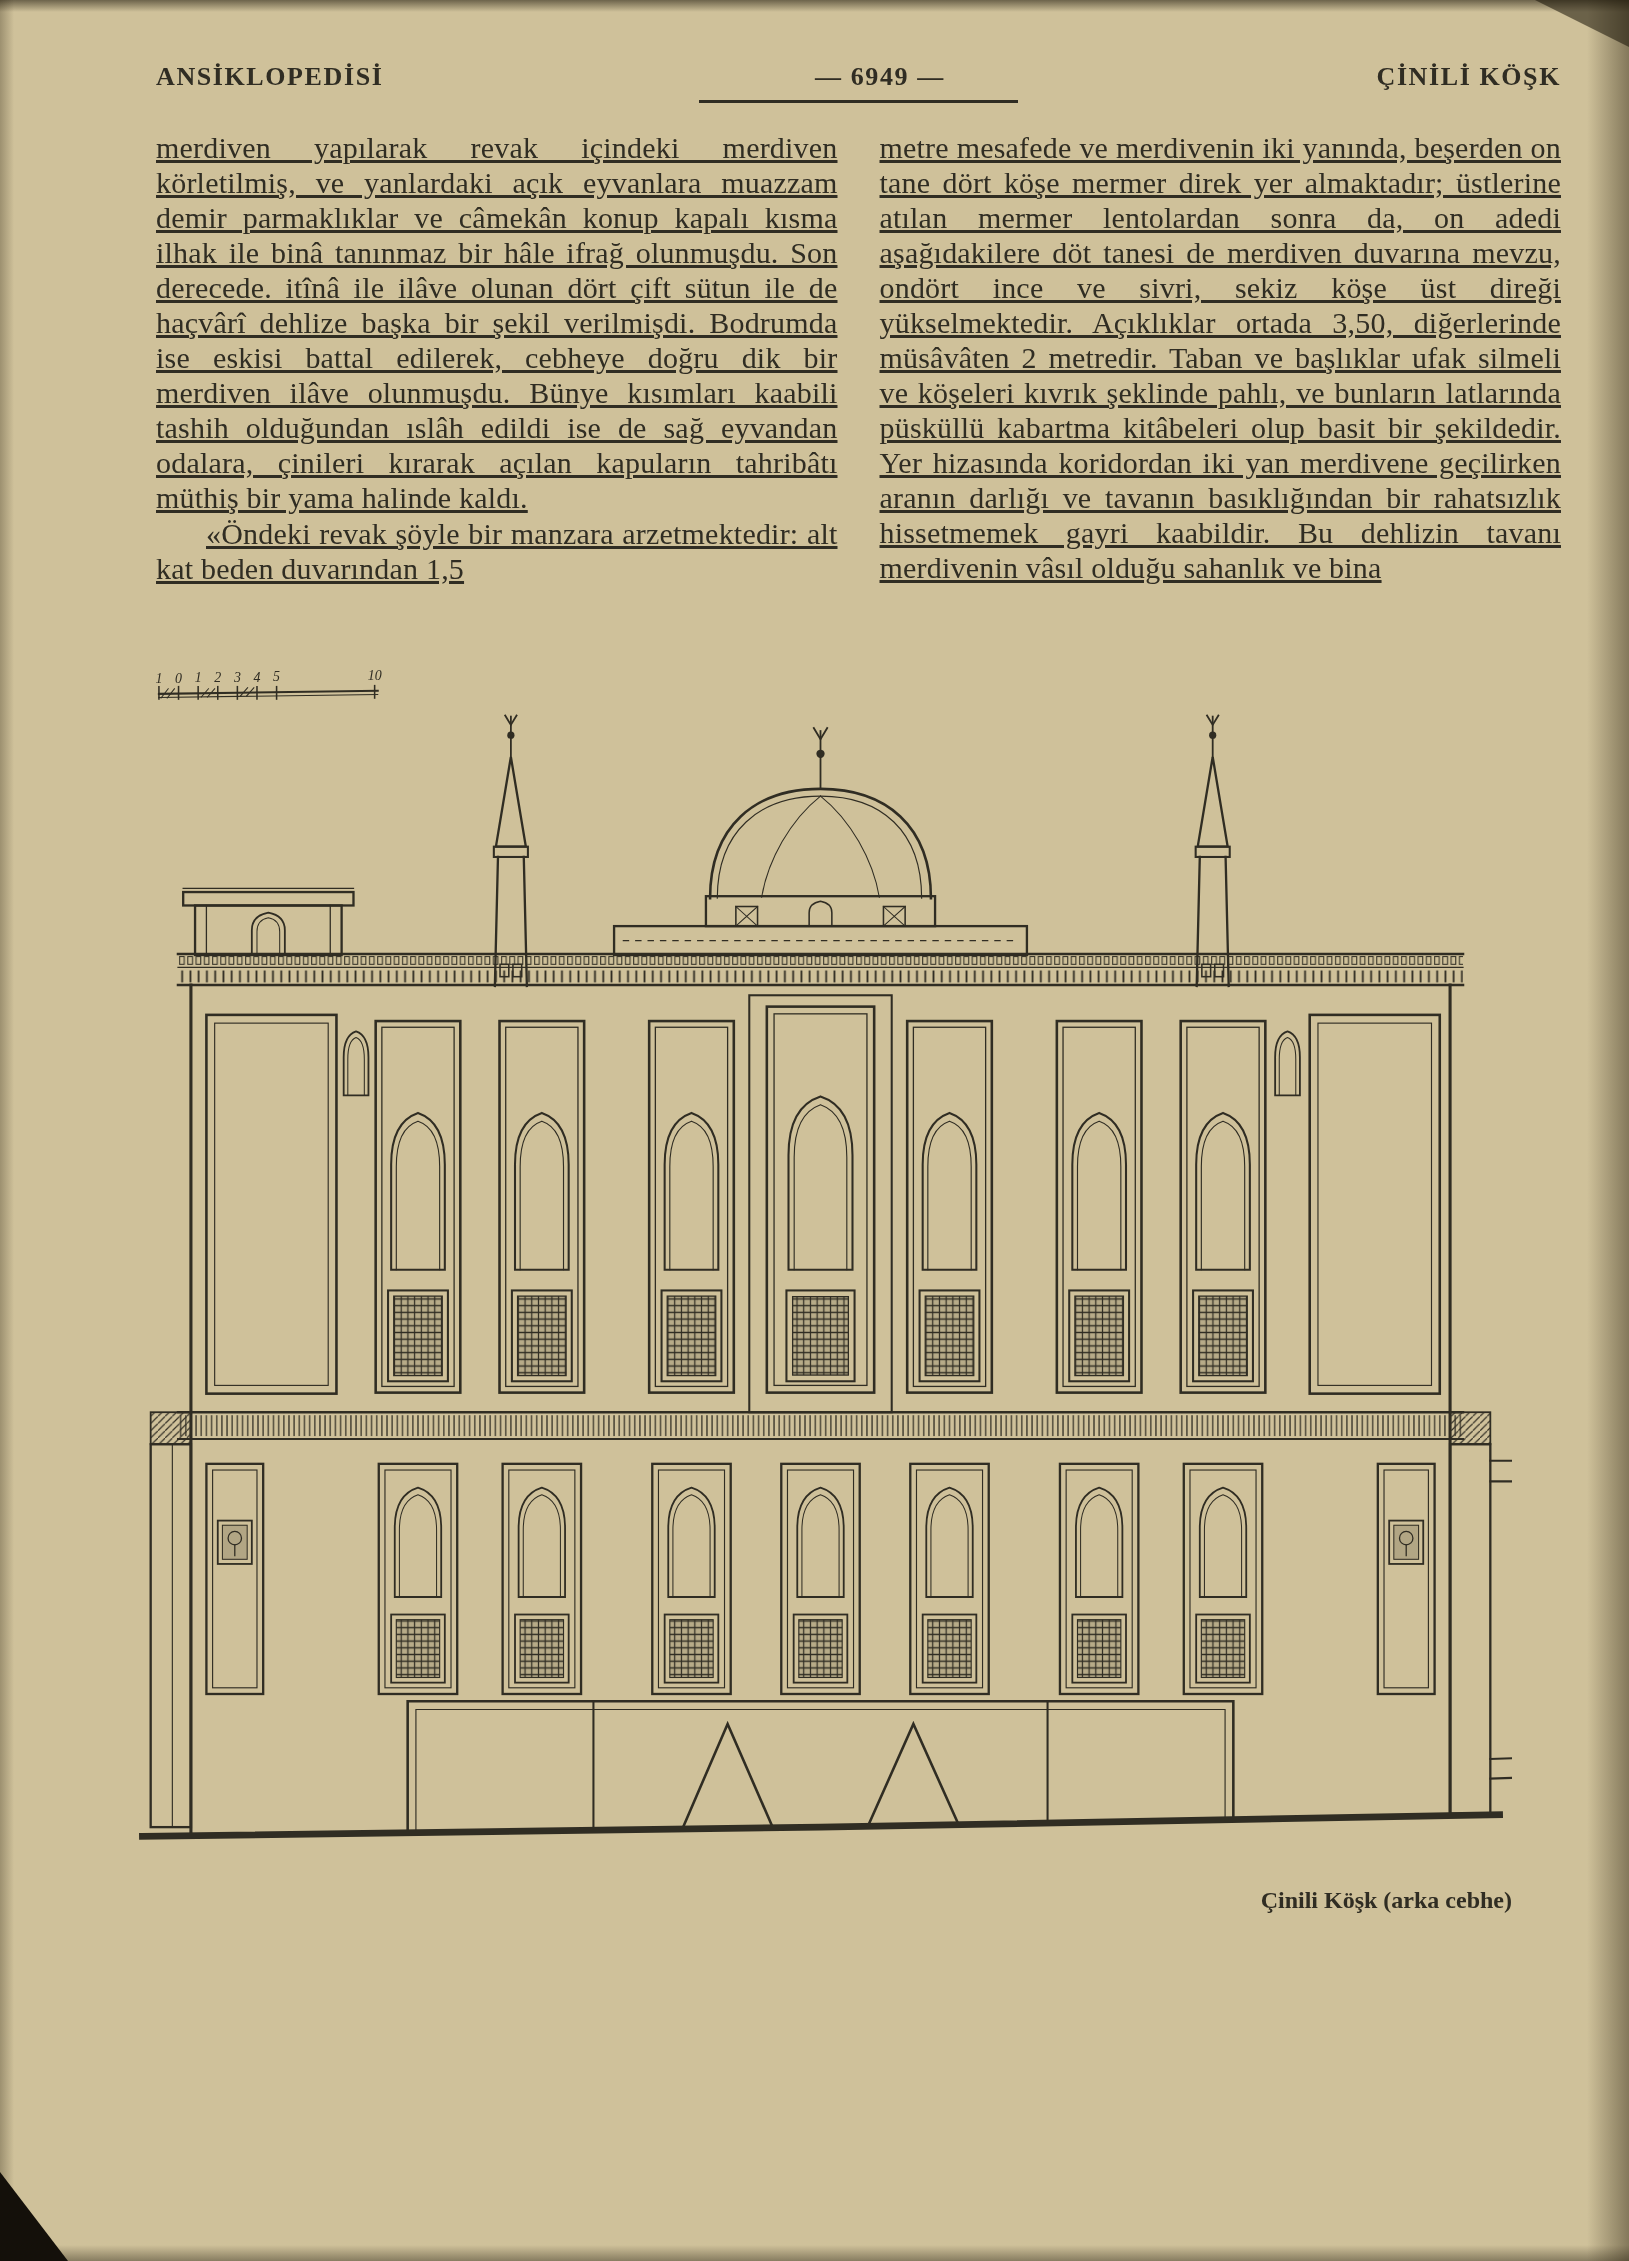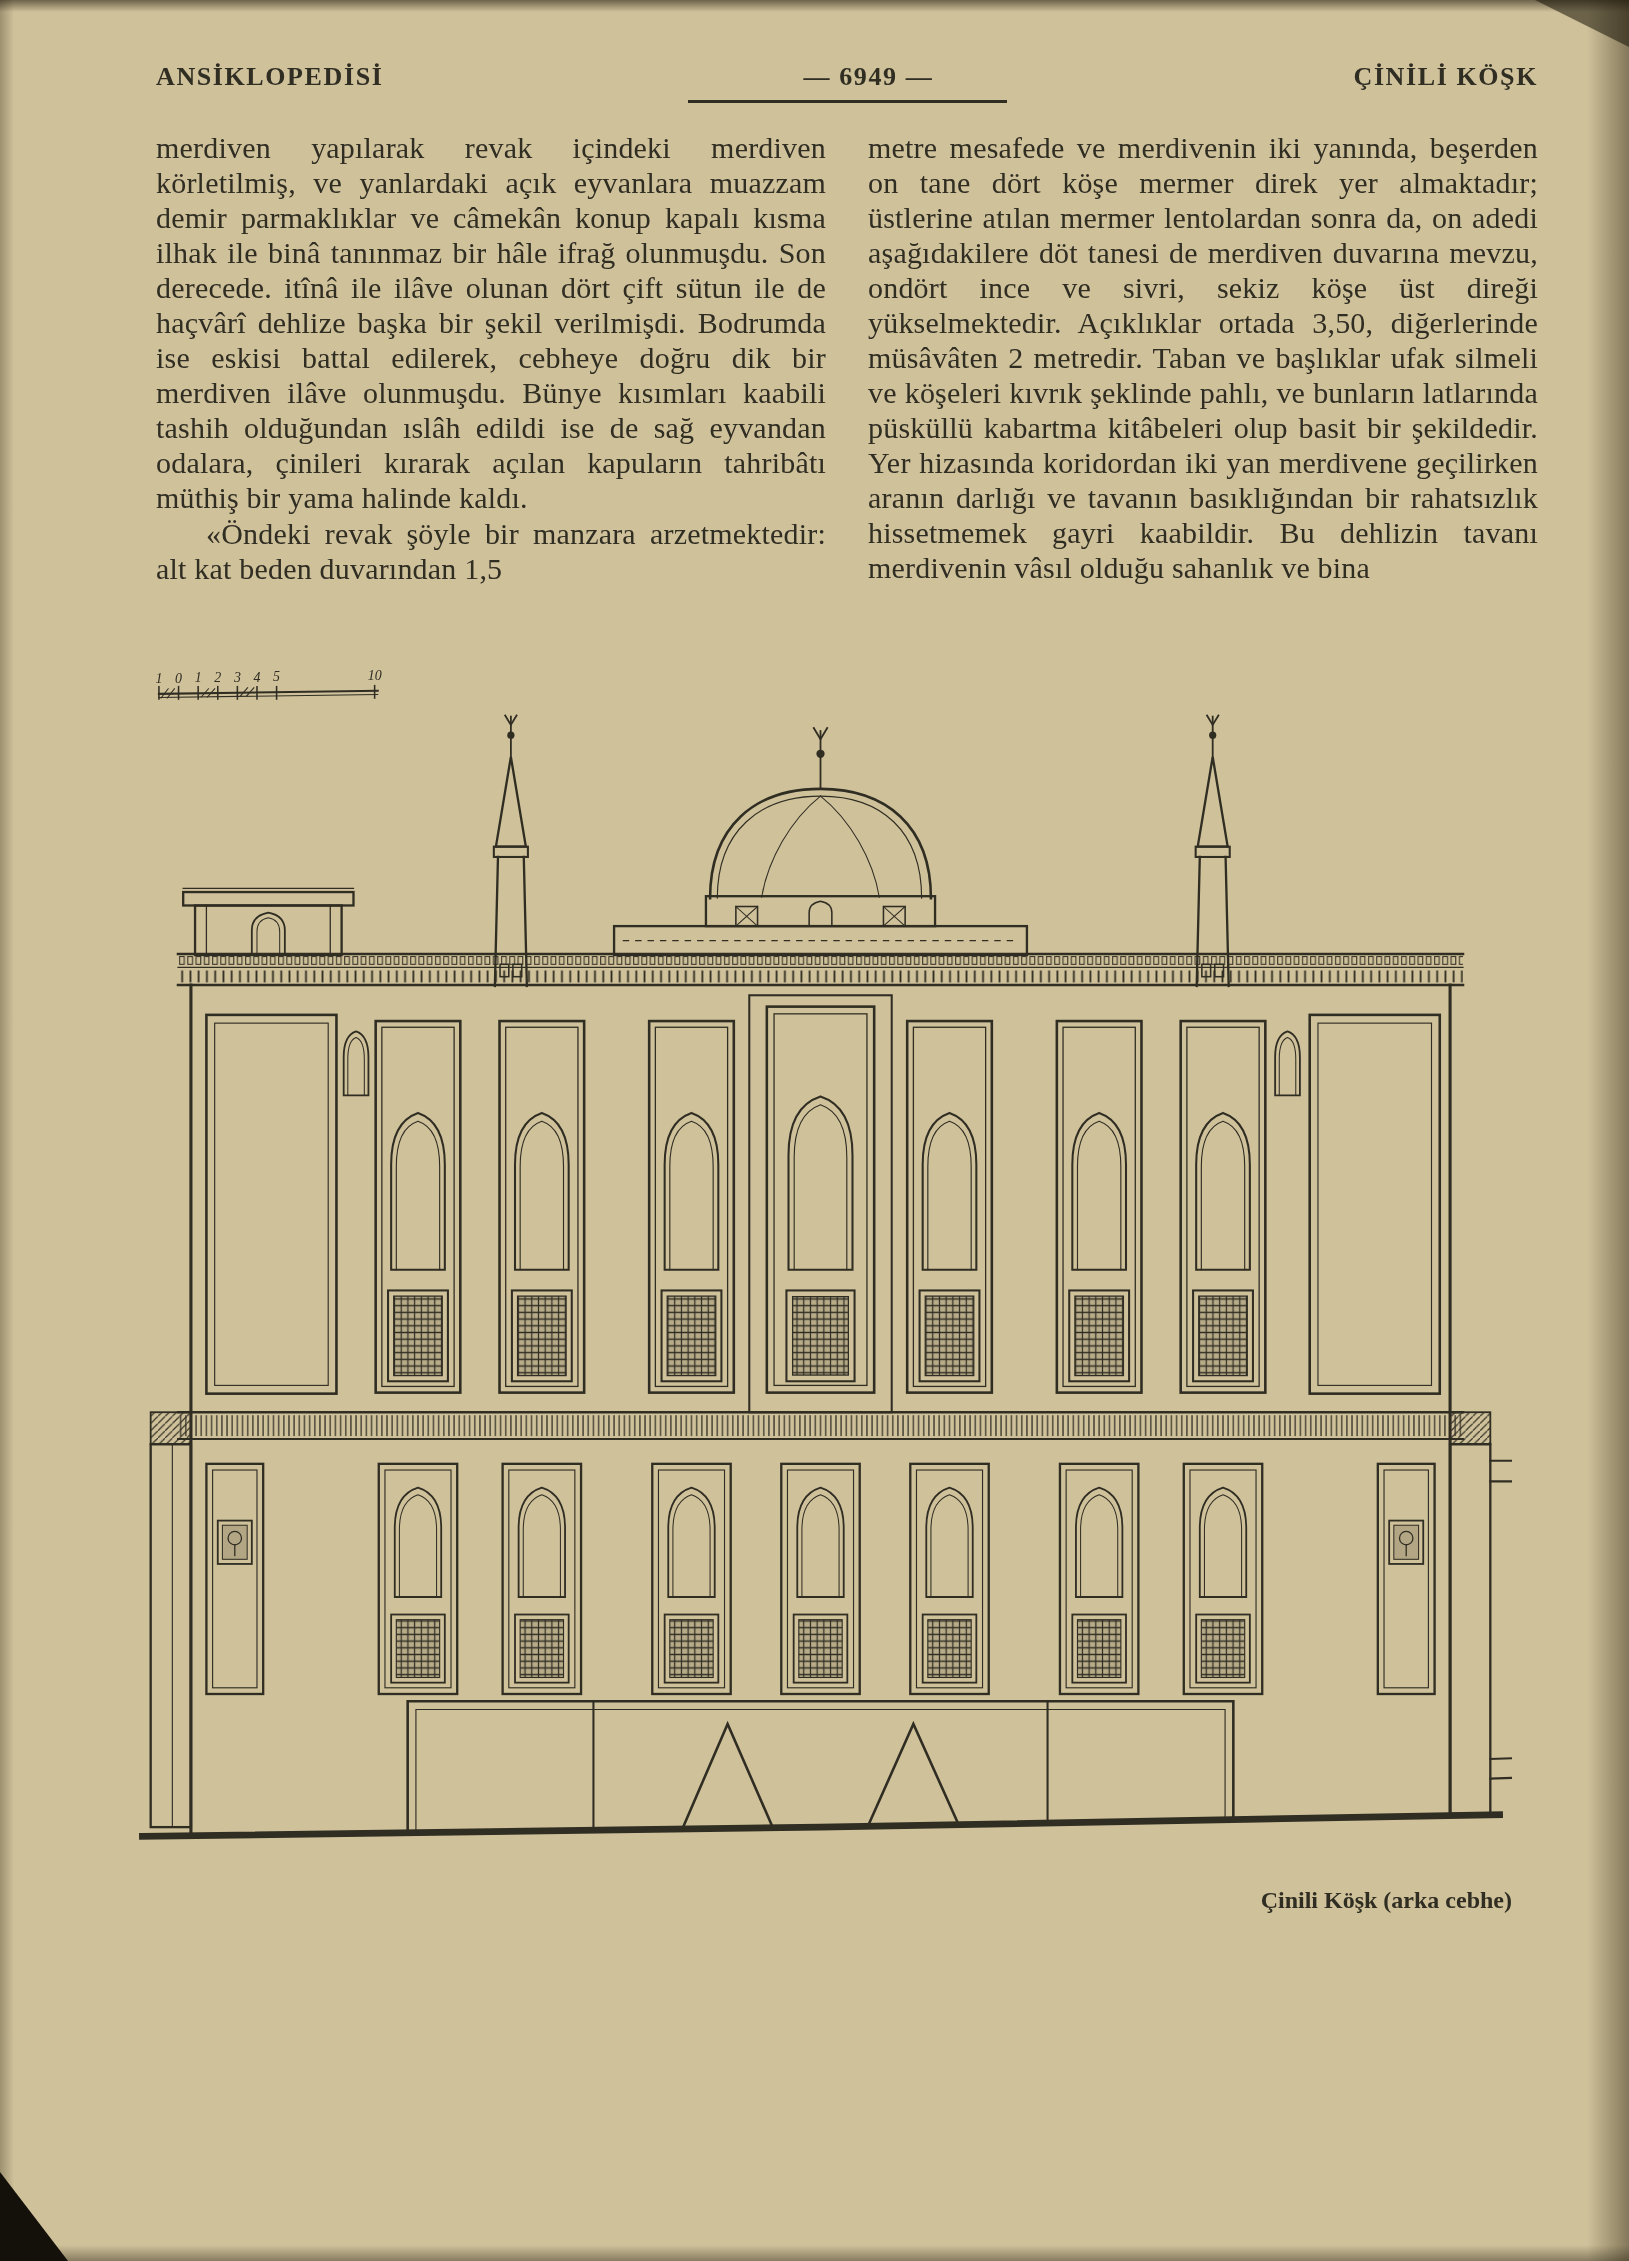--- a/index.html
+++ b/index.html
@@ -5,31 +5,31 @@
   * { margin:0; padding:0; box-sizing:border-box; }
   html,body { background:#6b6353; }
   .page {
     position:relative;
     width:1629px; height:2261px;
     background:#cfc19a;
     color:#302d23;
     font-family:"Liberation Serif", serif;
     overflow:hidden;
   }
-  .inner { padding:62px 91px 0 156px; }
+  .inner { padding:62px 68px 0 156px; }
 
   .header {
     display:flex; justify-content:space-between; align-items:baseline;
     font-weight:bold; font-size:26px; letter-spacing:1.6px;
   }
   .header-rule { width:319px; height:2.6px; background:#302d23; margin:8.4px auto 0; }
 
   .columns {
     display:flex; gap:42px; margin-top:27px;
-    font-size:30px; line-height:35px;
+    font-size:30px; line-height:35px;text-decoration:underline;
   }
   .col { flex:1; }
   .col p { text-align:justify; letter-spacing:0.2px; }
   .col p.indent { text-indent:50px; margin-top:1px; }
 
   .figure { margin:79px 0 0 -27px; width:1383px; }
   .drawing { display:block; width:1383px; height:auto; }
 
   .caption { text-align:right; margin-top:21px; font-weight:bold; font-size:24px; line-height:35px; }
 

